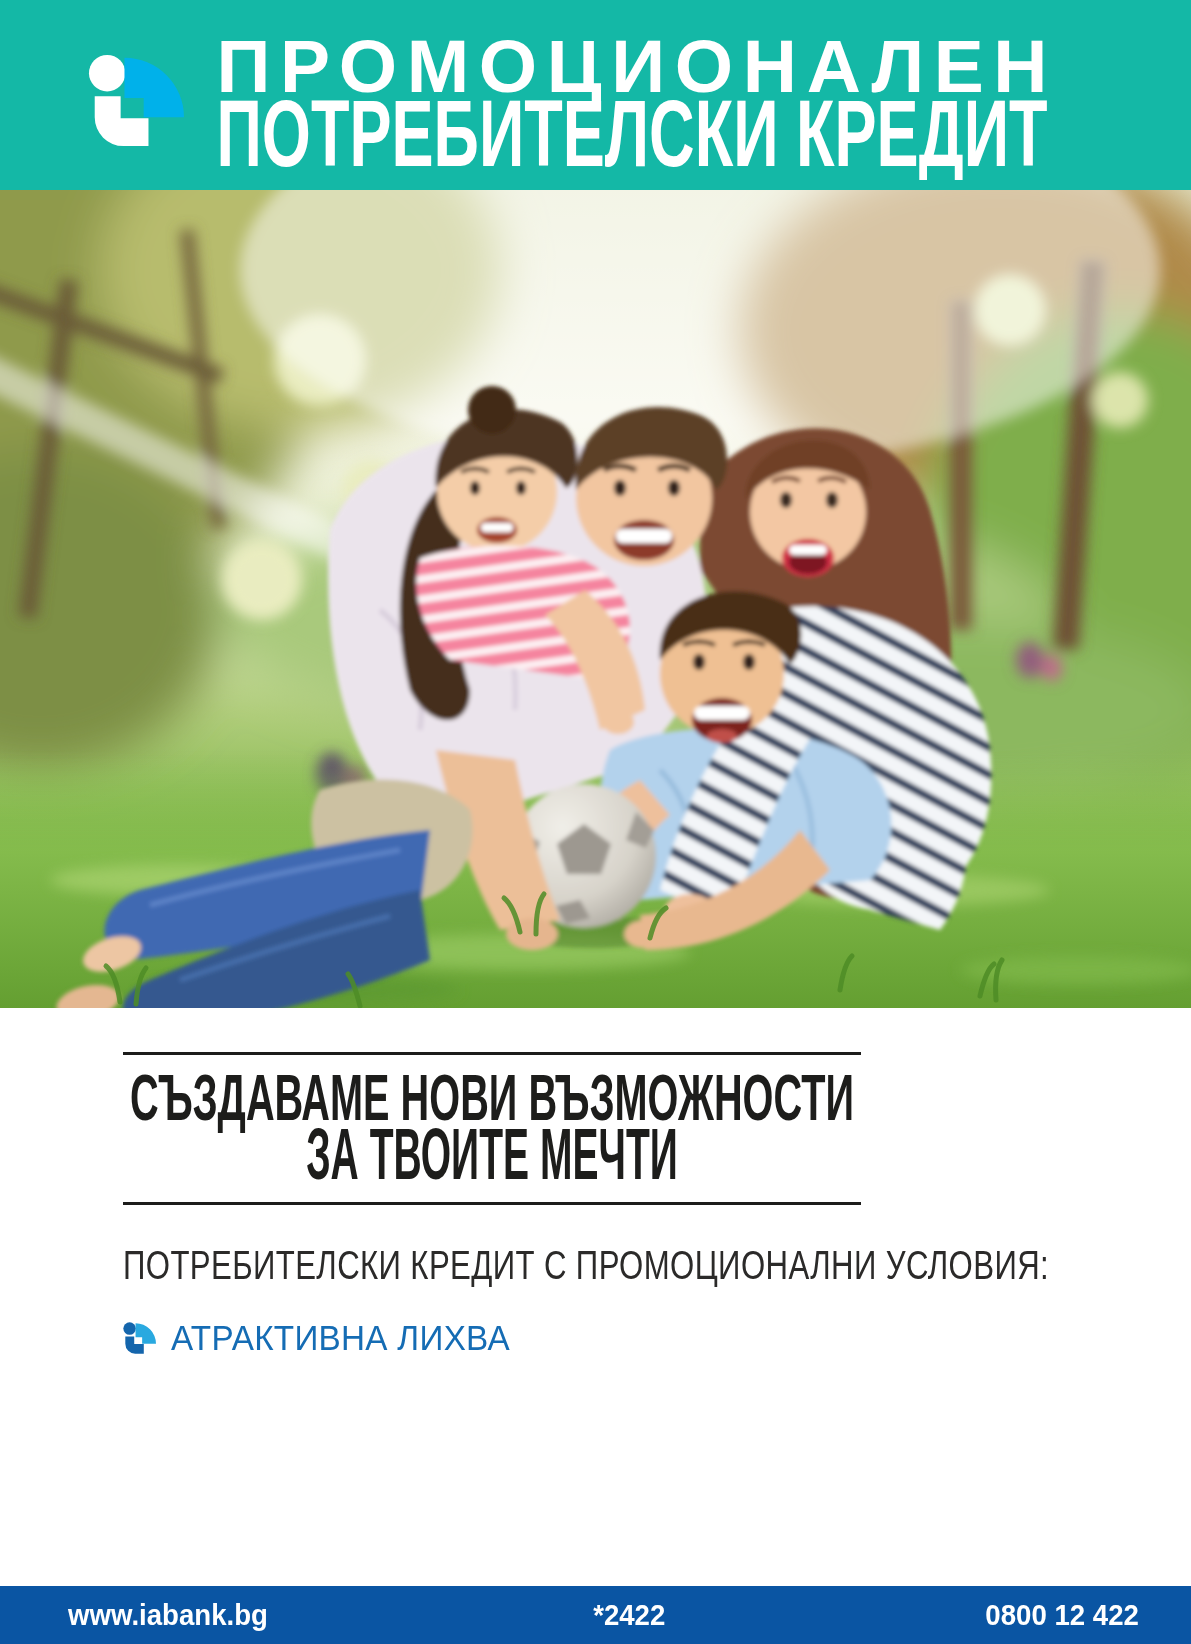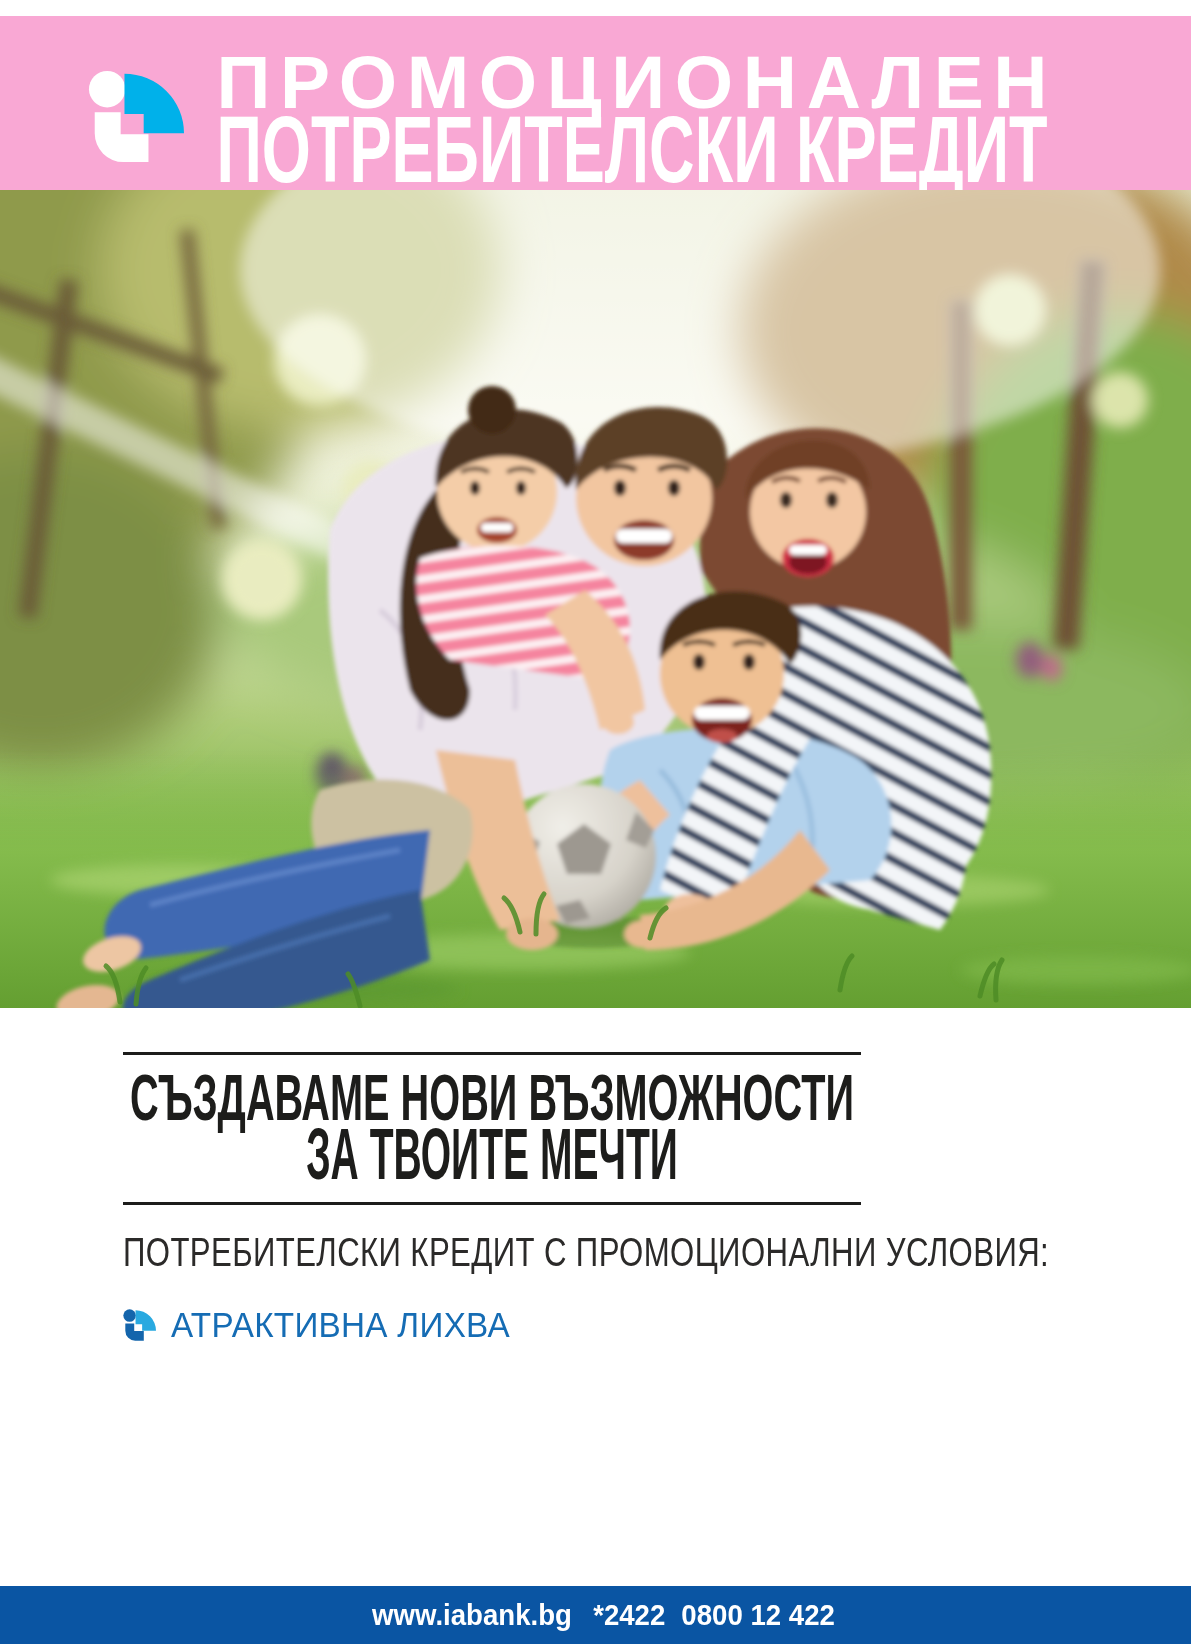--- a/index.html
+++ b/index.html
@@ -1,55 +1,55 @@
 <!DOCTYPE html>
 <html><head>
 <meta charset="utf-8">
 <style>
   * { margin:0; padding:0; box-sizing:border-box; }
   html,body { background:#ffffff; }
   body { font-family:"Liberation Sans", sans-serif; }
   .page { position:relative; width:1191px; height:1644px; background:#ffffff; overflow:hidden; }
 
   
-  .topbar { position:absolute; top:0; left:0; width:1191px; height:190px; background:#f9a8d4;margin-top:16px; }
+  .topbar { position:absolute; top:0; left:0; width:1191px; height:190px; background:#14b8a6; }
   .logo-top { position:absolute; left:88px; top:50px; width:96px; height:101px;
               --m:#ffffff; --a:#00b1ea; }
   .header-svg { position:absolute; left:216px; top:20px; width:833px; height:160px; }
   .header-svg text { fill:#ffffff; font-family:"Liberation Sans", sans-serif; font-weight:700; }
   .ht1 { font-size:75px; }
   .ht2 { font-size:94px; }
 
   
   .photo { position:absolute; top:190px; left:0; width:1191px; height:818px; overflow:hidden; }
   .photo svg { display:block; width:100%; height:100%; }
 
   
   .content { position:absolute; top:1008px; left:0; width:987px; }
   .headline-block { margin:44px 126px 0 123px;
                     border-top:3px solid #1d1d1b; border-bottom:3px solid #1d1d1b; }
   .headline-svg { display:block; width:100%; height:147px; }
   .headline-svg text { fill:#1d1d1b; font-family:"Liberation Sans", sans-serif; font-weight:700; }
   .hl1 { font-size:83px; }
   .hl2 { font-size:92px; }
 
-  .subheading { margin:21px 0 0 123px; height:52px; white-space:nowrap; }
+  .subheading { margin:34px 0 0 123px; height:52px; white-space:nowrap; }
   .subheading span { display:inline-block; transform:scaleX(.76); transform-origin:0 50%;
                      font-size:41px; line-height:52px; color:#2b2a29; letter-spacing:.5px; }
 
   .benefits { list-style:none; margin:30px 0 0; padding:0 0 0 123px;
               display:flex; flex-direction:column; gap:59px; }
   .benefit { display:flex; align-items:center; gap:15px; height:34px; }
   .logo-bullet { width:33px; height:34px; flex:0 0 auto; --m:#1465ac; --a:#29a9e0; }
   .benefit-text { display:inline-block; transform:scaleX(.95); transform-origin:0 50%;
                   font-size:35px; color:#156cb4; white-space:nowrap; letter-spacing:.3px; }
 
   
   .bottombar { position:absolute; left:0; bottom:0; width:1191px; height:58px; background:#0a55a3;
-               display:flex; align-items:center; justify-content:center;
+               display:flex; align-items:center; justify-content:space-between;
                padding:0 52px 0 68px; }
   .bottombar span { display:inline-block; color:#ffffff; font-weight:700; font-size:30px;
                     white-space:nowrap; }
   .f-left  { transform:scaleX(.92); transform-origin:0 50%; }
   .f-mid   { transform:scaleX(.92); transform-origin:50% 50%; }
   .f-right { transform:scaleX(.92); transform-origin:100% 50%; }
 
   .defs-hidden { position:absolute; width:0; height:0; overflow:hidden; }
 </style>
 </head>

